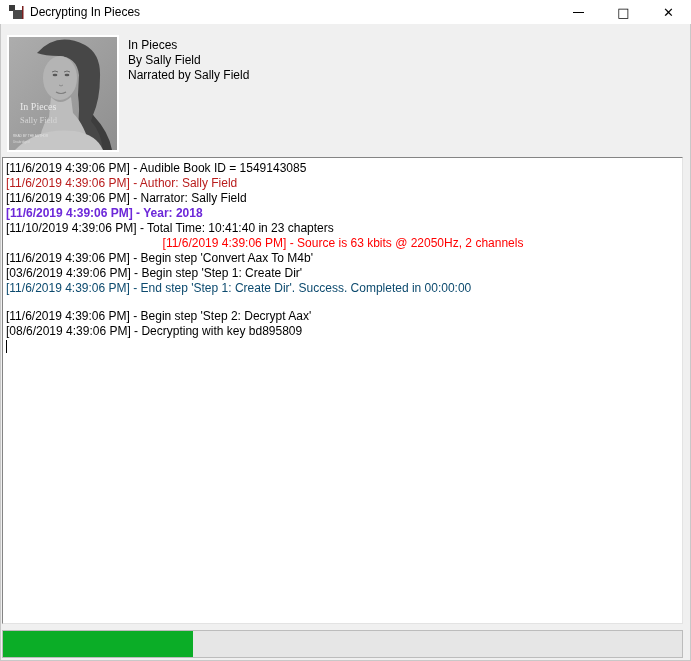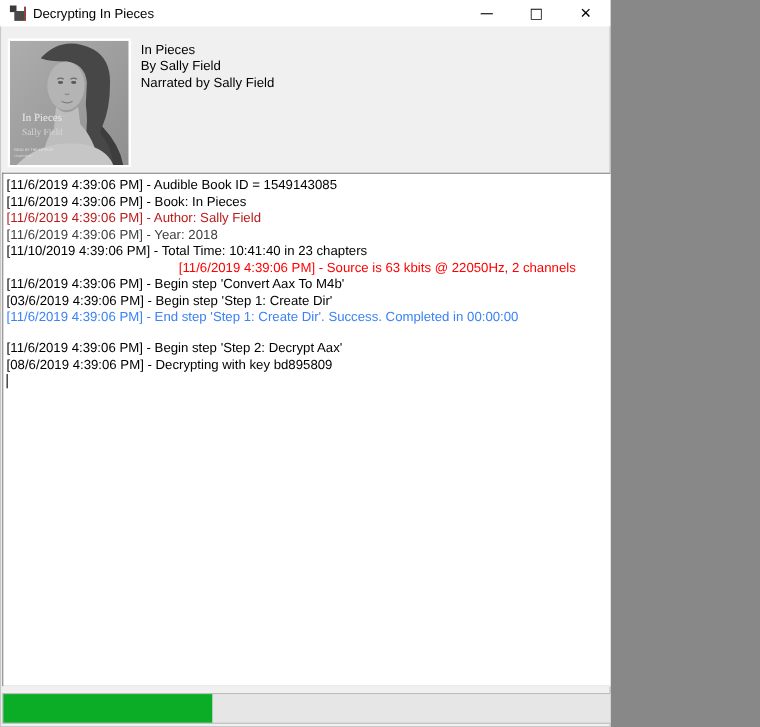--- a/index.html
+++ b/index.html
@@ -1,21 +1,21 @@
 <!DOCTYPE html>
 <html style="--titlebar-bg: #ffffff; --client-bg: #f0f0f0; --progress-fill: #0bad27; --progress-track: #e6e6e6; --error-text: #ff0000;"><head>
 <meta charset="utf-8">
 <style>
   * { box-sizing: border-box; margin: 0; padding: 0; }
   html, body { background: #888; }
   body { font-family: "Liberation Sans", sans-serif; }
 
   .window {
     position: relative;
-    width: 555px; height: 661px;
+    width: 691px; height: 661px;
     background: var(--client-bg, #f0f0f0);
     overflow: hidden;
     box-shadow: inset 0 0 0 1px #c8c8c8;
   }
 
   
   .titlebar {
     position: absolute; left: 0; top: 0;
     width: 100%; height: 24px;
     background: var(--titlebar-bg, #ffffff);
@@ -142,36 +142,36 @@
   <div class="book-info">
     <div>In Pieces</div>
     <div>By Sally Field</div>
     <div>Narrated by Sally Field</div>
   </div>
 
   <div class="logbox">
 
       <div class="log-line" style="color: rgb(0, 0, 0);">[11/6/2019 4:39:06 PM] - Audible Book ID = 1549143085</div>
 
-      <div class="log-line" style="color: rgb(0, 0, 0);">[11/6/2019 4:39:06 PM] - Book: In Pieces</div>
 
       <div class="log-line" style="color: #b91c1c;">[11/6/2019 4:39:06 PM] - Author: Sally Field</div>
 
+      <div class="log-line" style="color: rgb(0, 0, 0);">[11/6/2019 4:39:06 PM] - Narrator: Sally Field</div>
 
-      <div class="log-line" style="color: #404040;">[11/6/2019 4:39:06 PM] - Year: 2018</div>
+      <div class="log-line" style="color: #6d28d9; font-weight: bold;">[11/6/2019 4:39:06 PM] - Year: 2018</div>
 
       <div class="log-line" style="color: rgb(0, 0, 0);">[11/10/2019 4:39:06 PM] - Total Time: 10:41:40 in 23 chapters</div>
 
       <div class="log-line" style="color: rgb(255, 0, 0); text-align: center;">[11/6/2019 4:39:06 PM] - Source is 63 kbits @ 22050Hz, 2 channels</div>
 
       <div class="log-line" style="color: rgb(0, 0, 0);">[11/6/2019 4:39:06 PM] - Begin step 'Convert Aax To M4b'</div>
 
       <div class="log-line" style="color: rgb(0, 0, 0);">[03/6/2019 4:39:06 PM] - Begin step 'Step 1: Create Dir'</div>
 
-      <div class="log-line" style="color: #3b82f6;">[11/6/2019 4:39:06 PM] - End step 'Step 1: Create Dir'. Success. Completed in 00:00:00</div>
+      <div class="log-line" style="color: #0c4a6e;">[11/6/2019 4:39:06 PM] - End step 'Step 1: Create Dir'. Success. Completed in 00:00:00</div>
 
       <div class="log-line" style="color: rgb(0, 0, 0); margin-top: 13px;">[11/6/2019 4:39:06 PM] - Begin step 'Step 2: Decrypt Aax'</div>
 
       <div class="log-line" style="color: rgb(0, 0, 0);">[08/6/2019 4:39:06 PM] - Decrypting with key bd895809</div>
     <div class="text-caret"></div>
     </div>
 
   <div class="progressbar">
     <div class="progress-fill" style="width: 28%;"></div>
   </div>

